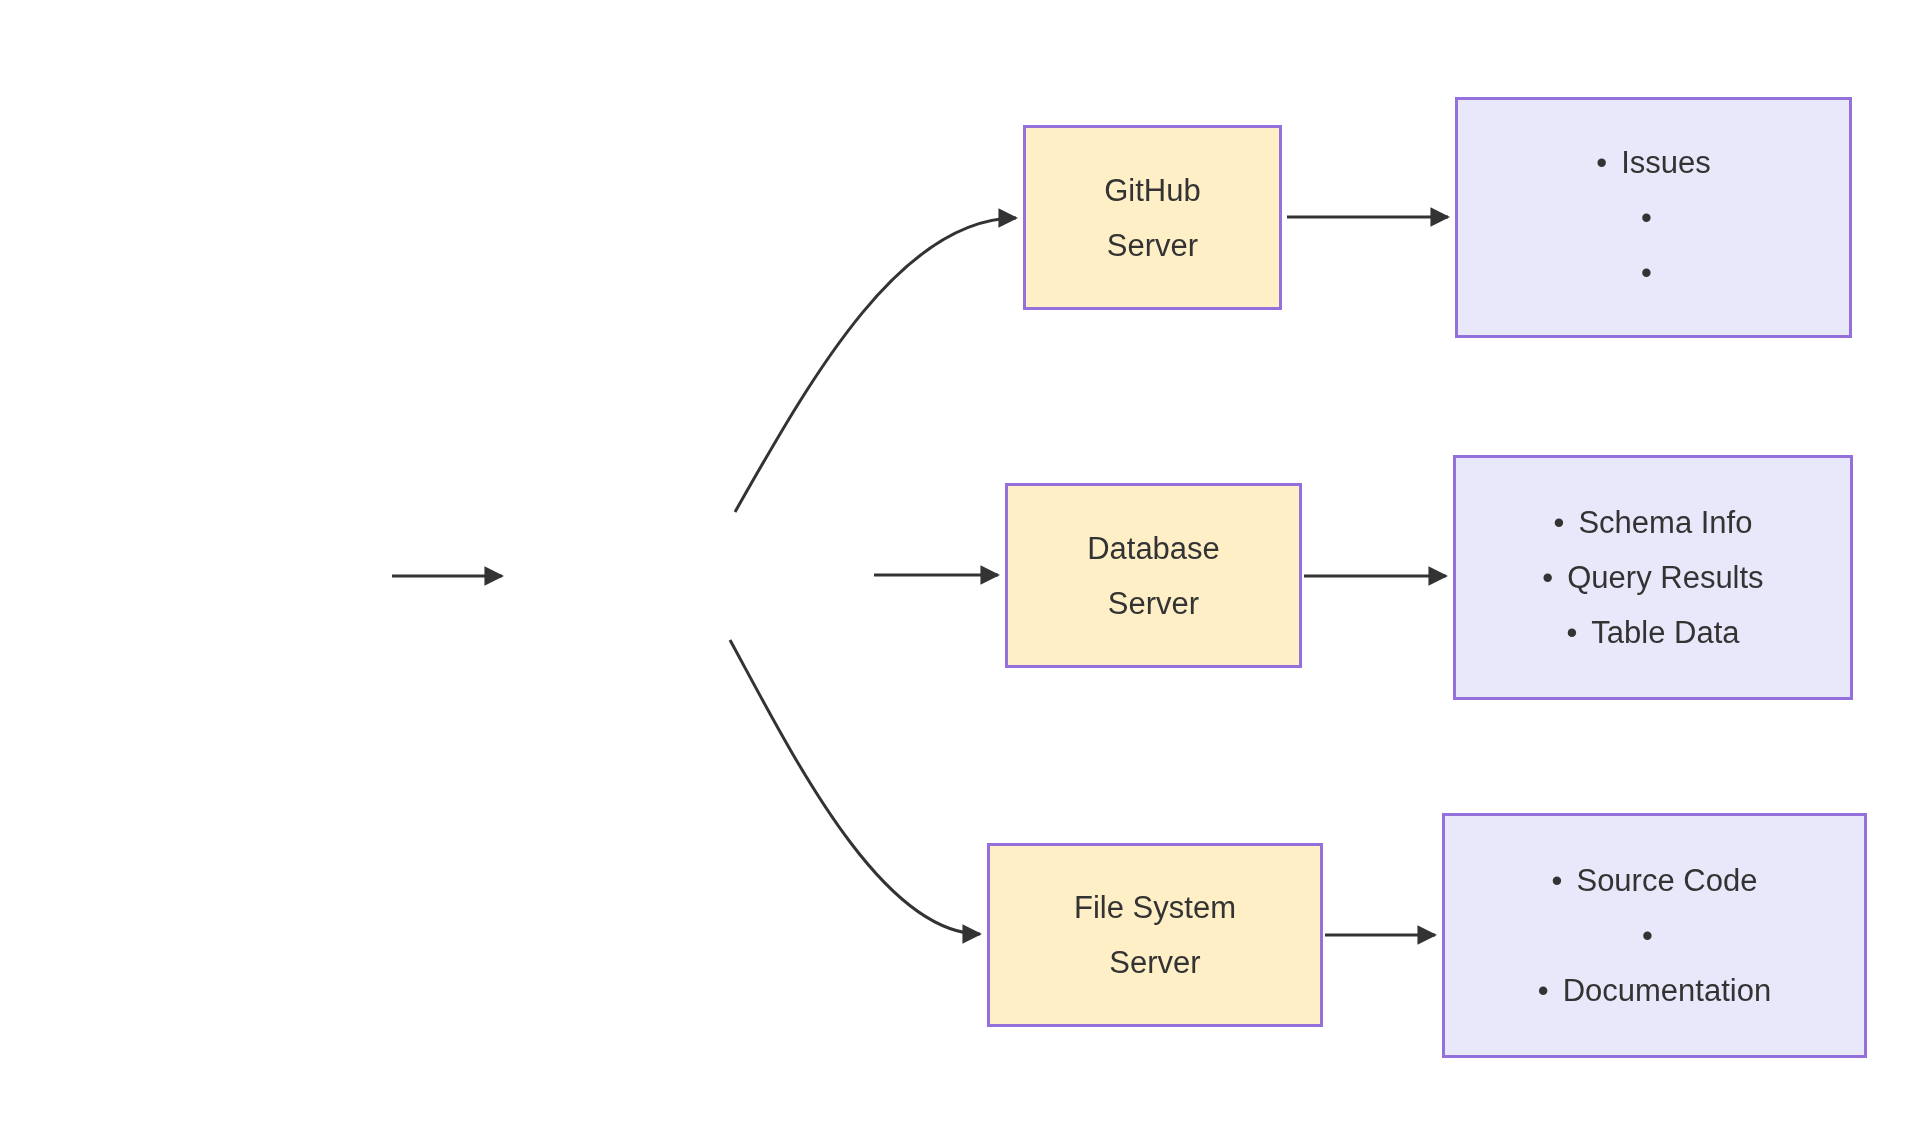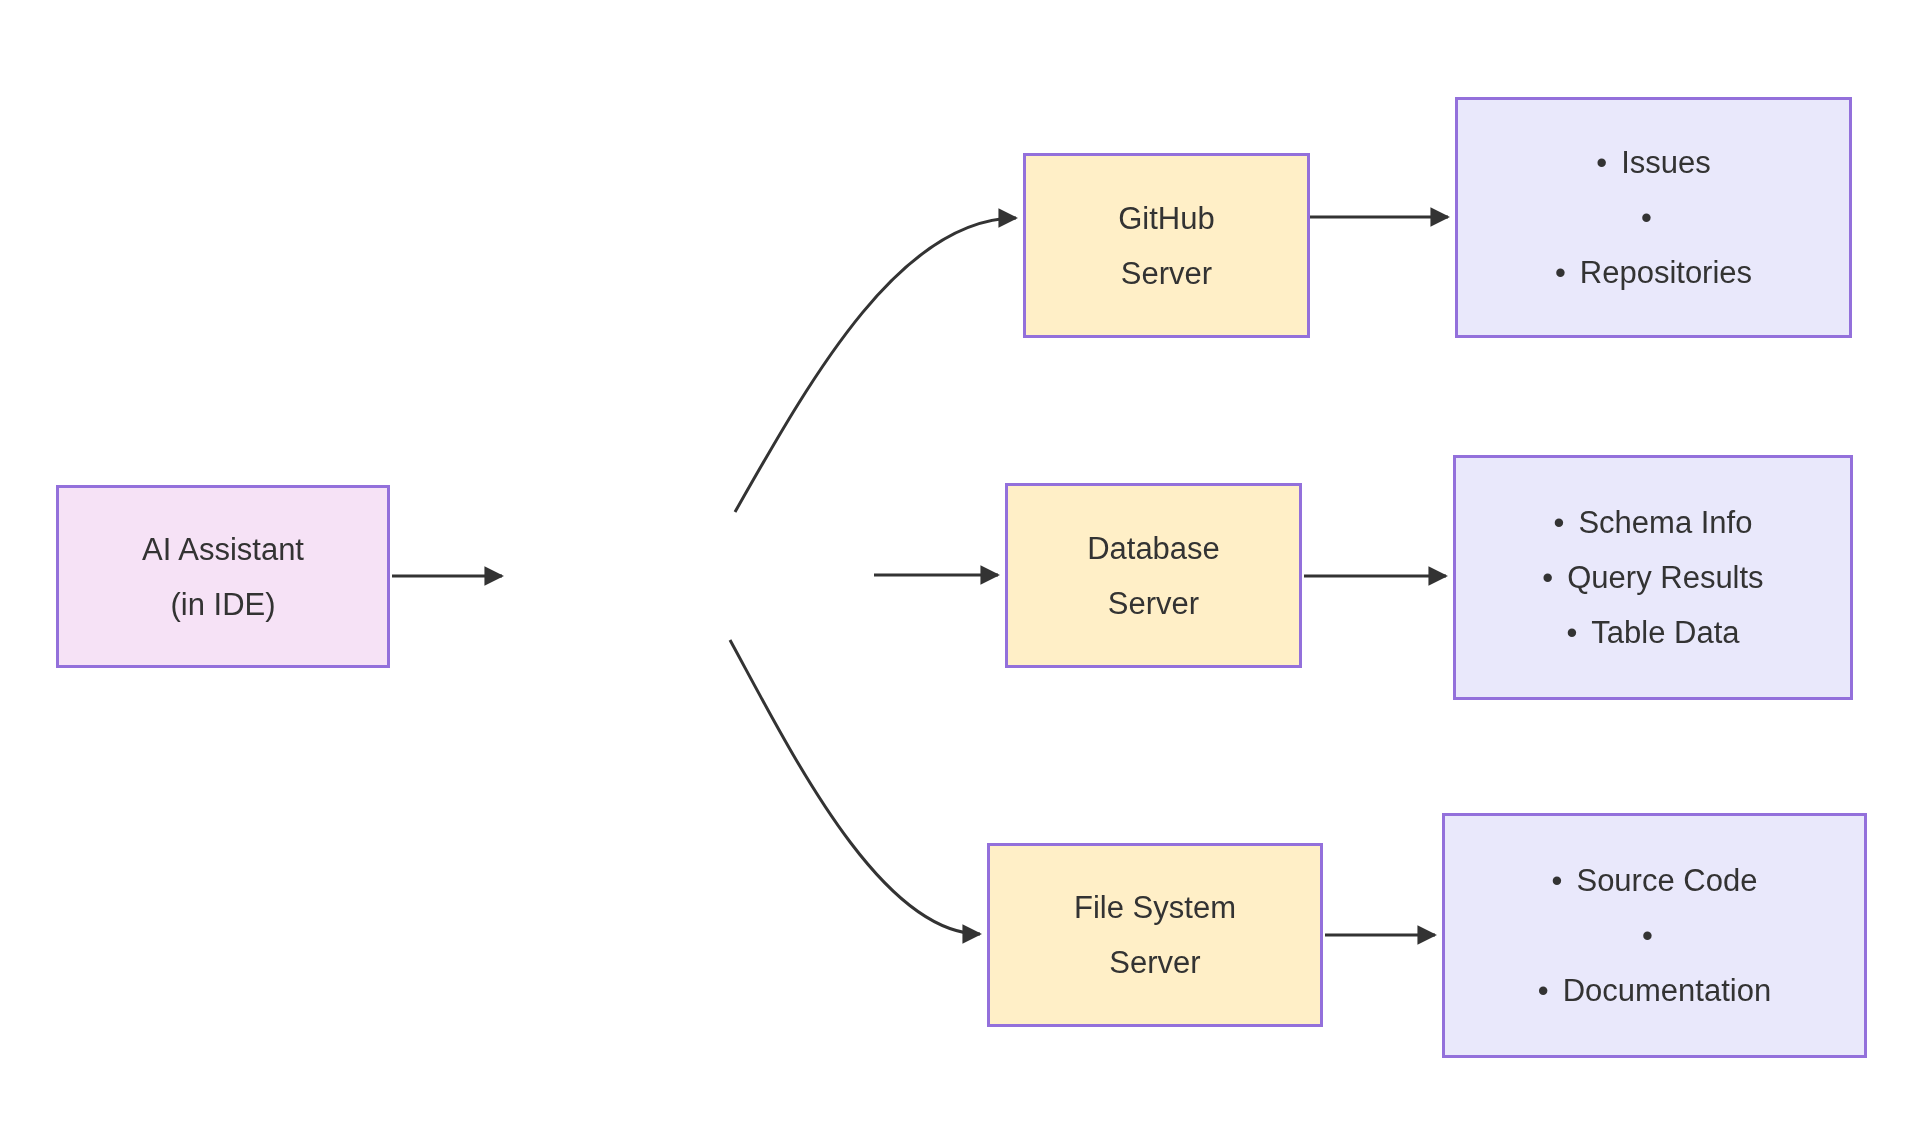--- a/index.html
+++ b/index.html
@@ -41,21 +41,21 @@
     display: flex;
     flex-direction: column;
     align-items: center;
     justify-content: center;
     text-align: center;
     font-size: 31px;
     line-height: 55px;
   }
   .node-ai        { left:  56px; top: 485px; width: 334px; height: 183px; background: var(--assistant-fill); }
   .node-mcp       { left: 508px; top: 513px; width: 362px; height: 125px; background: var(--protocol-fill); }
-  .node-github    { left:1023px; top: 125px; width: 287px; height: 185px; background: var(--server-fill); margin-top: 28px; }
+  .node-github    { left:1023px; top: 125px; width: 259px; height: 185px; background: var(--server-fill); }
   .node-database  { left:1005px; top: 483px; width: 297px; height: 185px; background: var(--server-fill); }
   .node-fs        { left: 987px; top: 843px; width: 336px; height: 184px; background: var(--server-fill); }
   .node-out-github   { left:1455px; top:  97px; width: 397px; height: 241px; background: var(--resource-fill); }
   .node-out-database { left:1453px; top: 455px; width: 400px; height: 245px; background: var(--resource-fill); }
   .node-out-fs       { left:1442px; top: 813px; width: 425px; height: 245px; background: var(--resource-fill); }
   .li { display: flex; align-items: baseline; justify-content: center; }
   .li .bullet { margin-right: 14px; }
 </style>
 </head>
 <body>
@@ -70,24 +70,20 @@
     </defs>
     <path class="edge" d="M392,576 L502,576" marker-end="url(#arrow)"></path>
     <path class="edge" d="M735,512 C810,380 900,218 1016,218" marker-end="url(#arrow)"></path>
     <path class="edge" d="M874,575 L998,575" marker-end="url(#arrow)"></path>
     <path class="edge" d="M730,640 C790,750 880,934 980,934" marker-end="url(#arrow)"></path>
     <path class="edge" d="M1287,217 L1448,217" marker-end="url(#arrow)"></path>
     <path class="edge" d="M1304,576 L1446,576" marker-end="url(#arrow)"></path>
     <path class="edge" d="M1325,935 L1435,935" marker-end="url(#arrow)"></path>
   </svg>
 
-  <div class="node node-ai">
-    <div class="line">AI Assistant</div>
-    <div class="line">(in IDE)</div>
-  </div>
 
 
   <div class="node node-github">
     <div class="line">GitHub</div>
     <div class="line">Server</div>
   </div>
 
   <div class="node node-database">
     <div class="line">Database</div>
     <div class="line">Server</div>
@@ -101,21 +97,20 @@
   <div class="node node-out-github">
     <div class="li">
       <span class="bullet">•</span>
       <span>Issues</span>
     </div>
     <div class="li">
       <span class="bullet">•</span>
     </div>
     <div class="li">
       <span class="bullet">•</span>
-      <span>Repositories</span>
     </div>
   </div>
 
   <div class="node node-out-database">
     <div class="li">
       <span class="bullet">•</span>
       <span>Schema Info</span>
     </div>
     <div class="li">
       <span class="bullet">•</span>

